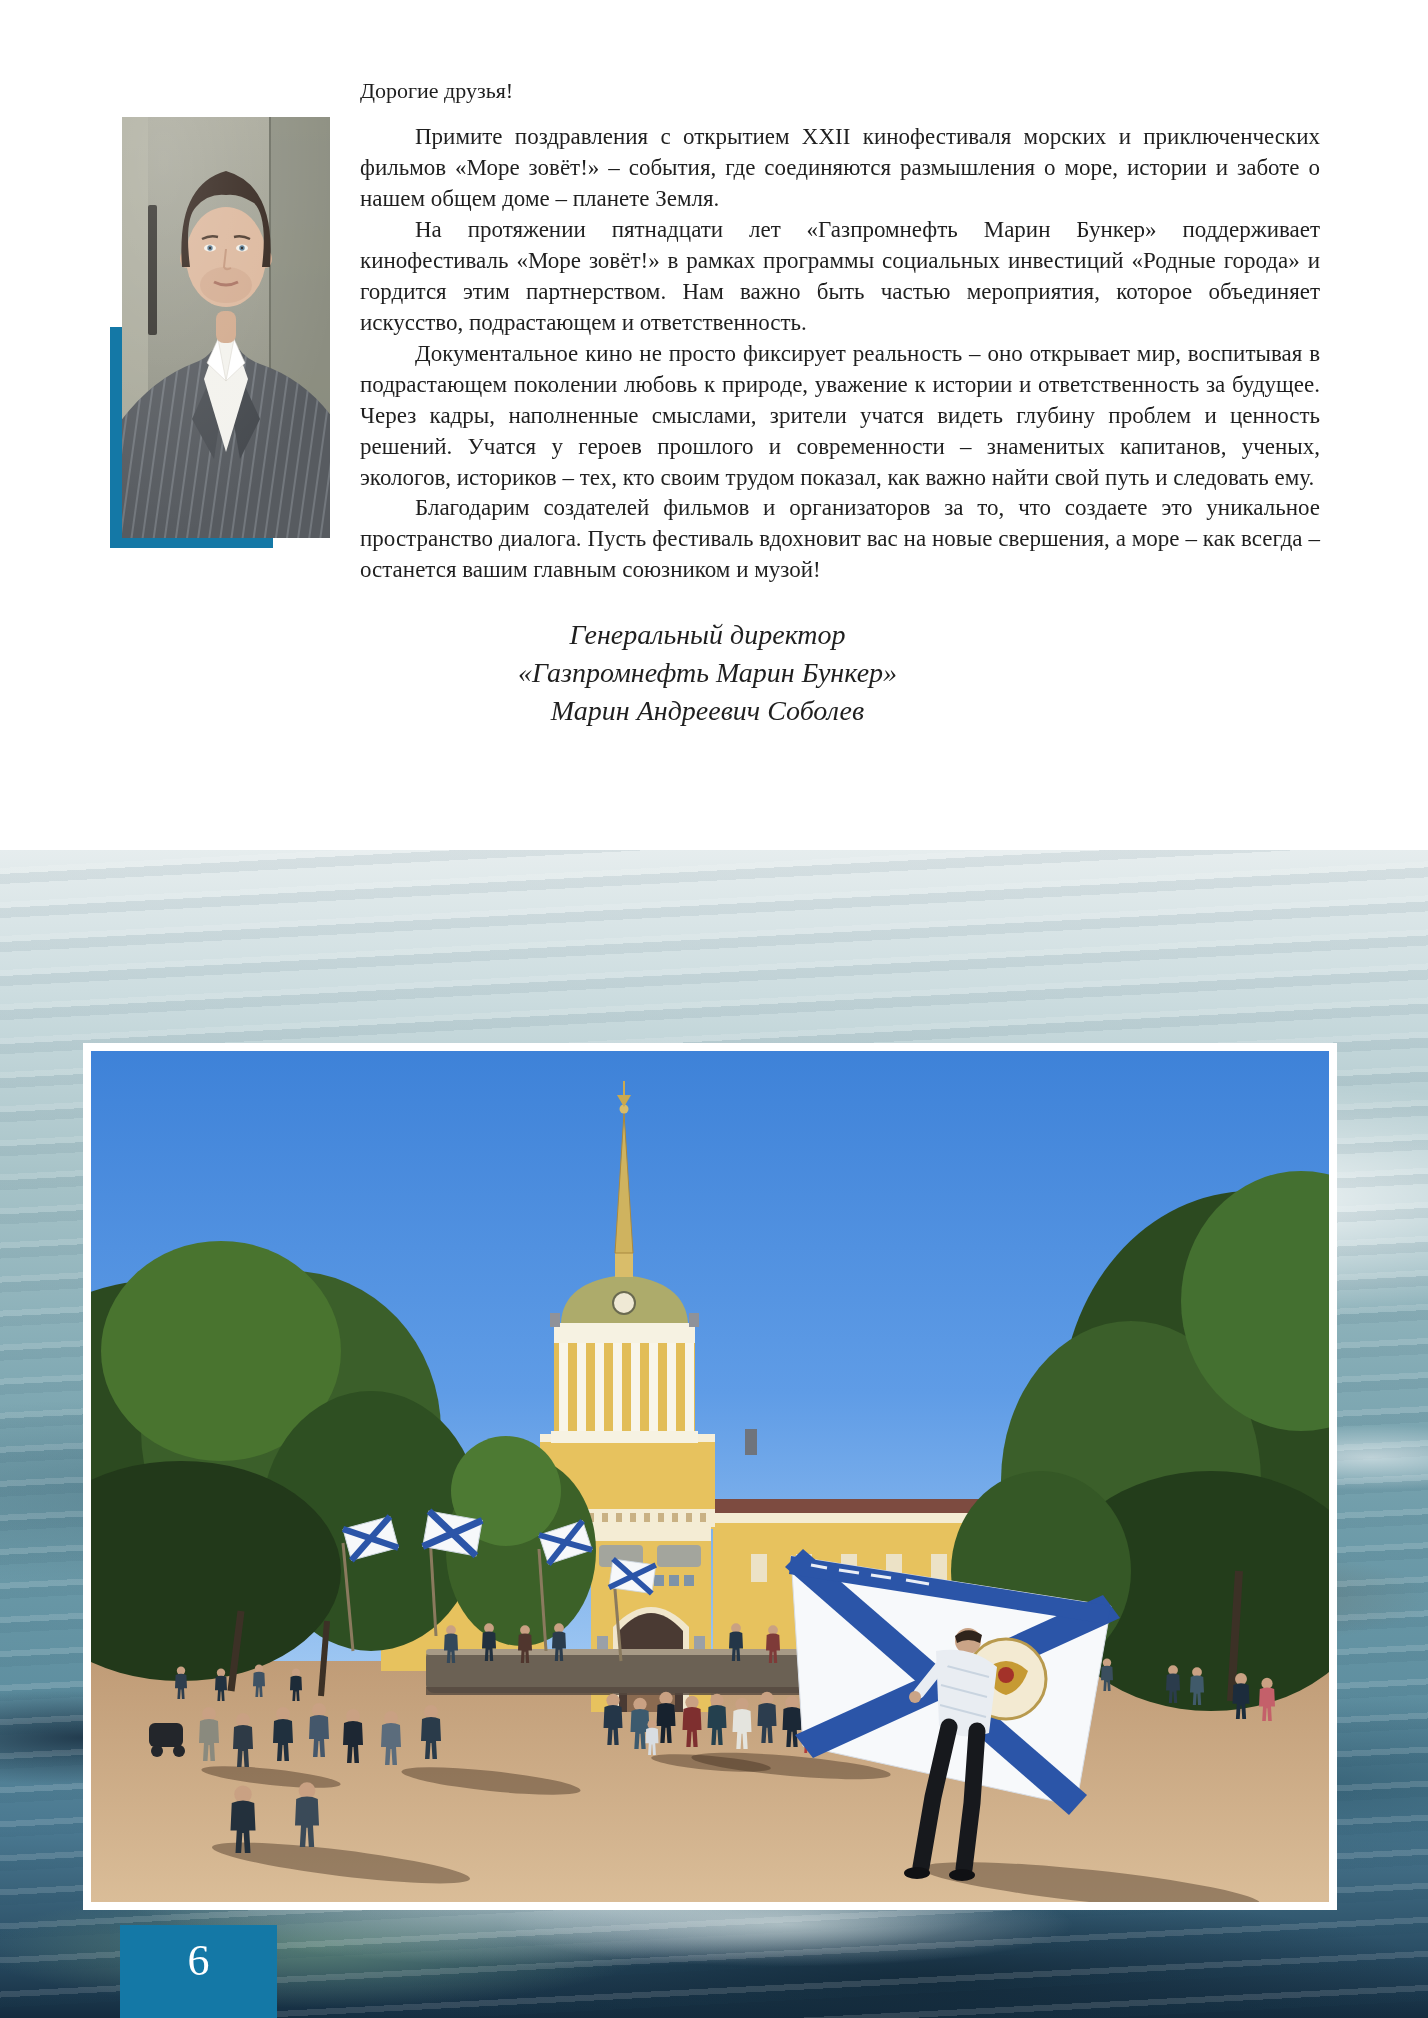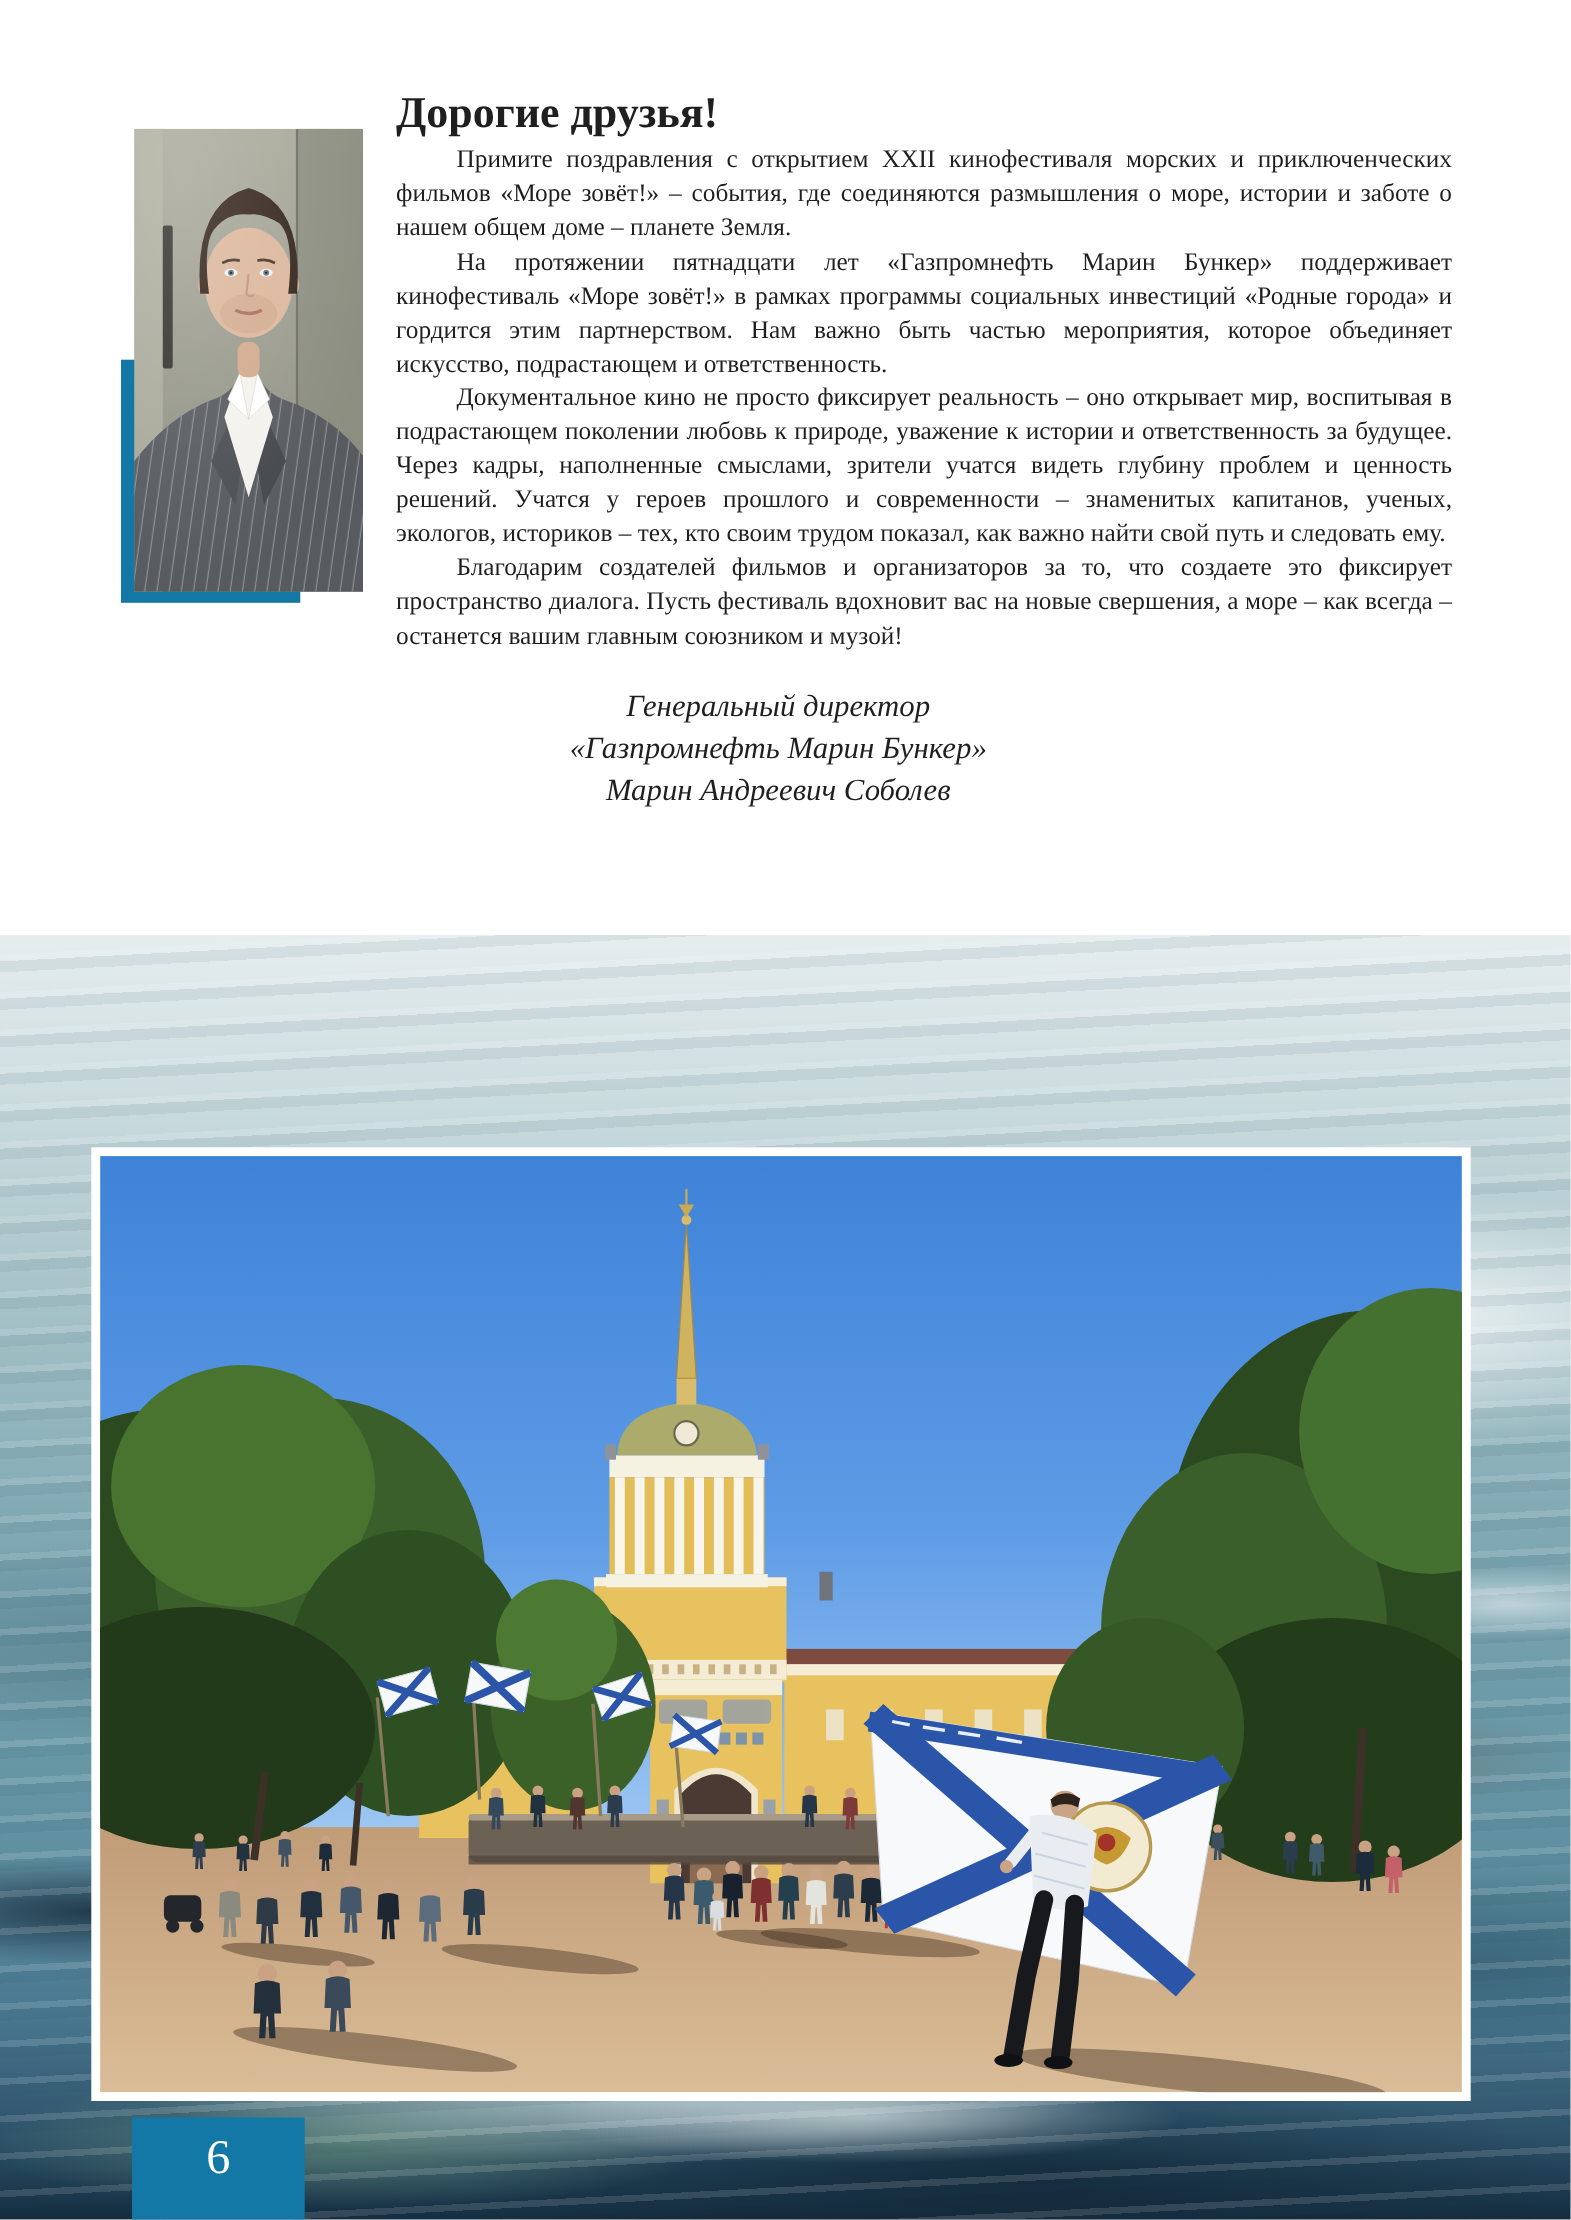--- a/index.html
+++ b/index.html
@@ -27,21 +27,21 @@
       radial-gradient(380px 60px at 30% 78%, rgba(28,54,70,.45), transparent 60%),
       radial-gradient(300px 55px at 96% 52%, rgba(255,255,255,.55), transparent 60%),
       radial-gradient(420px 70px at 70% 70%, rgba(120,160,150,.35), transparent 60%);
   }
 
   
   .content{position:absolute;left:95px;top:78px;width:1225px;color:#1f1f1f;}
   .portrait-wrap{float:left;width:265px;height:485px;position:relative;}
   .portrait-accent{position:absolute;left:15px;top:249px;width:163px;height:221px;background:#1478a6;}
   .portrait{position:absolute;left:27px;top:39px;width:208px;height:421px;display:block;}
-  h1.greeting{font-size:40px;line-height:1.2;font-weight:bold;margin:0 0 4px 35px;}
+  h1.greeting{font-size:22px;line-height:1.2;font-weight:normal;margin:0 0 18px 35px;}
   .body-text p{font-size:23px;line-height:1.345;text-align:justify;margin:0;text-indent:55px;hyphens:auto;}
   .signature{margin-top:30px;text-align:center;font-style:italic;font-size:28px;line-height:1.36;}
 
   
   .main-photo{position:absolute;left:83px;top:1043px;width:1254px;height:867px;
     background:#fff;padding:8px;box-sizing:border-box;}
   .main-photo svg{display:block;width:1238px;height:851px;}
 
   
   .page-num-box{position:absolute;left:120px;top:1925px;width:157px;height:93px;
@@ -108,21 +108,21 @@
         <rect width="208" height="421" fill="url(#lt)"></rect>
       </svg>
     </div>
 
     <h1 class="greeting">Дорогие друзья!</h1>
 
     <div class="body-text">
       <p>Примите поздравления с открытием XXII кинофестиваля морских и приключенческих фильмов «Море зовёт!» – события, где соединяются размышления о море, истории и заботе о нашем общем доме – планете Земля.</p>
       <p>На протяжении пятнадцати лет «Газпромнефть Марин Бункер» поддерживает кинофестиваль «Море зовёт!» в рамках программы социальных инвестиций «Родные города» и гордится этим партнерством. Нам важно быть частью мероприятия, которое объединяет искусство, подрастающем и ответственность.</p>
       <p>Документальное кино не просто фиксирует реальность – оно открывает мир, воспитывая в подрастающем поколении любовь к природе, уважение к истории и ответственность за будущее. Через кадры, наполненные смыслами, зрители учатся видеть глубину проблем и ценность решений. Учатся у героев прошлого и современности – знаменитых капитанов, ученых, экологов, историков – тех, кто своим трудом показал, как важно найти свой путь и следовать ему.</p>
-      <p>Благодарим создателей фильмов и организаторов за то, что создаете это фиксирует пространство диалога. Пусть фестиваль вдохновит вас на новые свершения, а море – как всегда – останется вашим главным союзником и музой!</p>
+      <p>Благодарим создателей фильмов и организаторов за то, что создаете это уникальное пространство диалога. Пусть фестиваль вдохновит вас на новые свершения, а море – как всегда – останется вашим главным союзником и музой!</p>
     </div>
 
     <div class="signature">
       <div>Генеральный директор</div>
       <div>«Газпромнефть Марин Бункер»</div>
       <div>Марин Андреевич Соболев</div>
     </div>
   </div>
 
   <div class="main-photo">

